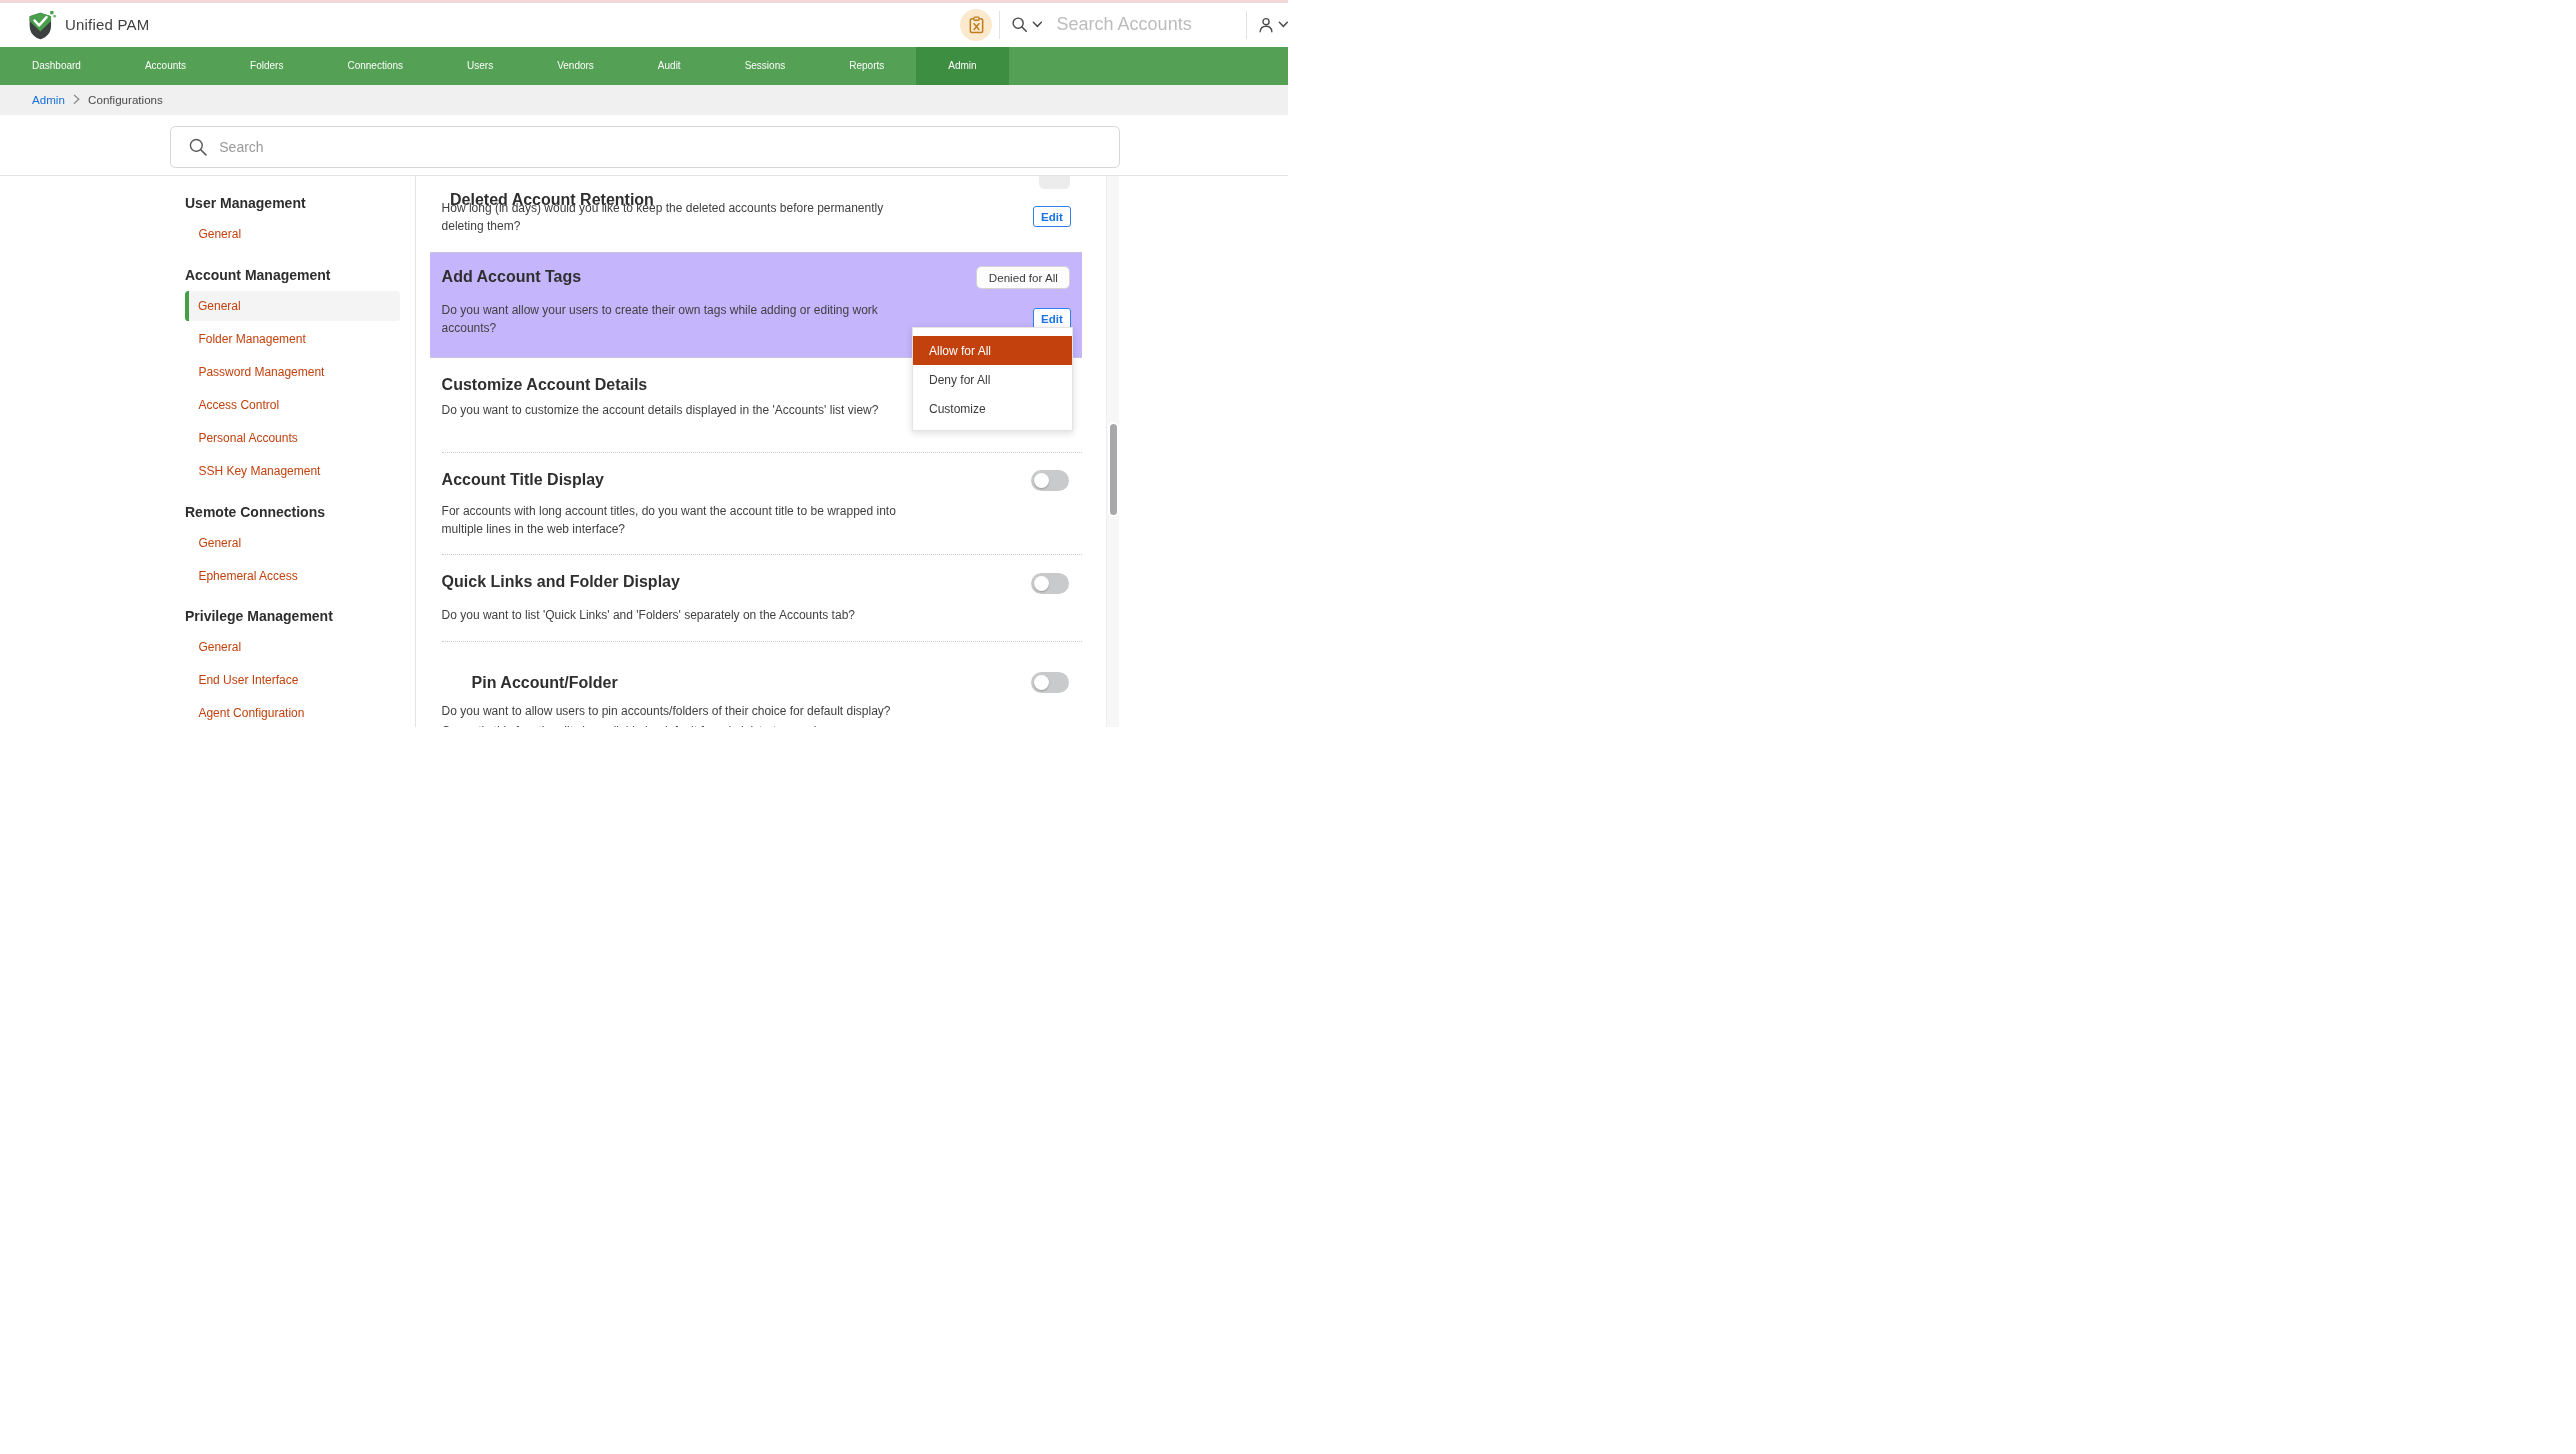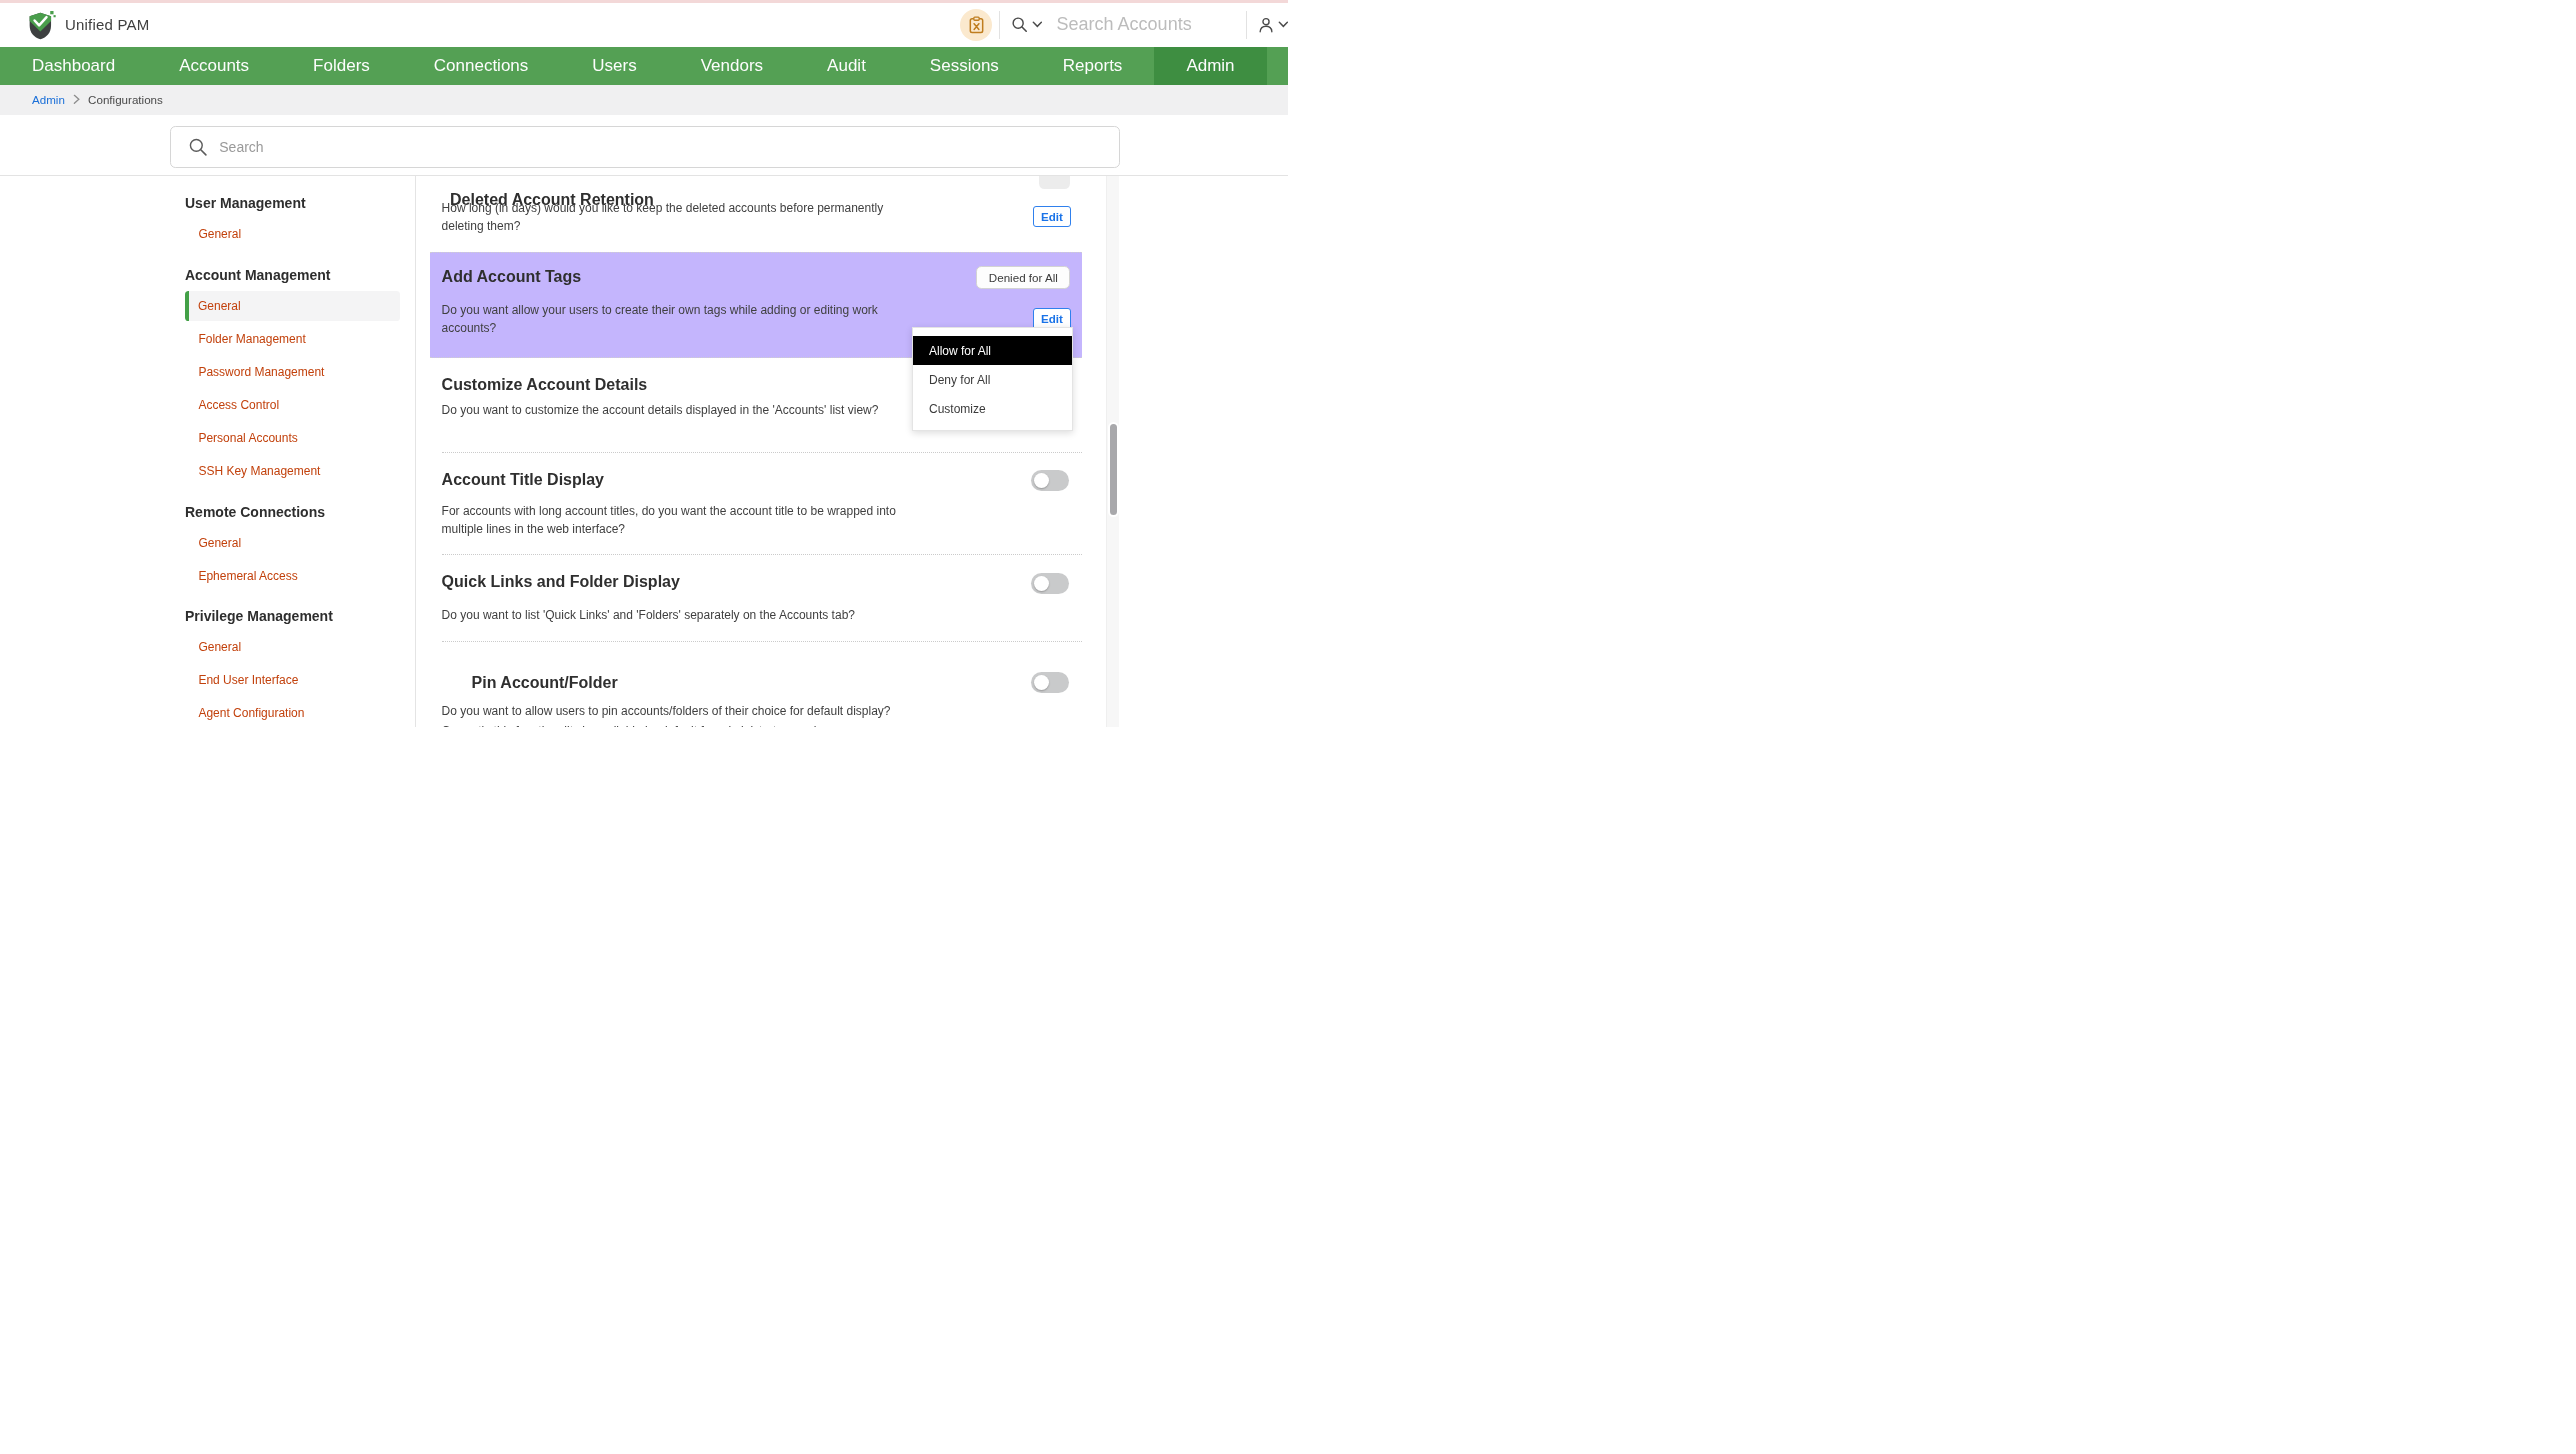--- a/index.html
+++ b/index.html
@@ -18,21 +18,21 @@
                  background:#fbe9ce; display:flex; align-items:center; justify-content:center; cursor:pointer; }
   .vsep { position:absolute; top:8px; width:0.9px; height:28px; background:#e2e2e2; }
   .sep1 { left:999px; } .sep2 { left:1246px; }
   .acct-search { position:absolute; left:1011px; top:0; height:44px; display:flex; align-items:center; gap:3.6px; }
   .acct-search .ph { font-size:18px; color:#bcbcbc; margin-left:10.7px; }
   .user-menu { position:absolute; left:1257px; top:0; height:44px; display:flex; align-items:center; gap:2.7px; cursor:pointer; }
 
   
   .mainnav { height:38px; background:#54a054; display:flex; }
   .navtab { height:38px; display:flex; align-items:center; padding:9px 32px; color:#fdfdfd;
-            font-size:17px; cursor:pointer; white-space:nowrap; }
+            font-size:10px; cursor:pointer; white-space:nowrap; }
   .navtab.active { background:#3e8e41; }
 
   
   .breadcrumb { height:30px; background:#f0f0f1; display:flex; align-items:center; padding-left:32px; gap:8px; }
   .bc-link { color:#1a6fd8; font-size:11.6px; cursor:pointer; }
   .bc-cur { color:#4a4a4a; font-size:11.6px; }
 
   
   .searchrow { height:61px; background:#fff; position:relative; }
   .searchbox { position:absolute; left:170px; top:11.6px; width:950px; height:42px; background:#fff;
@@ -68,21 +68,21 @@
   .gray-panel { position:absolute; left:0; top:76px; width:652px; height:106px; background:#c4b5fd;
                 border-top:0.9px dotted #cfcfcf; border-bottom:0.9px dotted #cfcfcf; }
   .status-badge { position:absolute; right:11.6px; top:12.5px; height:23px; padding:0 11.6px; background:#fdfdfd;
                   border:0.9px solid #d3d3d3; border-radius:5.4px; display:flex; align-items:center;
                   font-size:11.6px; color:#3a3a3a; white-space:nowrap; }
 
   .dropdown { position:absolute; left:482px; top:151px; width:161px; background:#fff;
               border:0.9px solid #e4e4e4; box-shadow:0 1.8px 7.2px rgba(0,0,0,.14); padding:8px 0 7.2px 0; z-index:10; }
   .dd-item { height:29px; display:flex; align-items:center; padding-left:16px; font-size:12px;
              color:#3b3b3b; cursor:pointer; white-space:nowrap; }
-  .dd-item.selected { background:#000000; color:#fff; }
+  .dd-item.selected { background:#c2410c; color:#fff; }
 
   .toggle { position:absolute; width:38px; height:20.6px; border-radius:10.7px; background:#c9cacb; cursor:pointer; }
   .toggle .knob { position:absolute; left:2.7px; top:2.7px; width:15px; height:15px; border-radius:50%;
                   background:#fff; box-shadow:0 0.9px 1.8px rgba(0,0,0,.25); }
 
   
   .scrollbar { position:absolute; left:1106px; top:0; width:13.4px; height:552px; background:#f7f7f7;
                border-left:0.9px solid #efefef; }
   .scroll-thumb { position:absolute; left:0.9px; top:246px; width:11.6px; height:95px; background:#a8a8ab;
                   border:2.7px solid #fff; border-radius:6.3px; cursor:pointer; }

